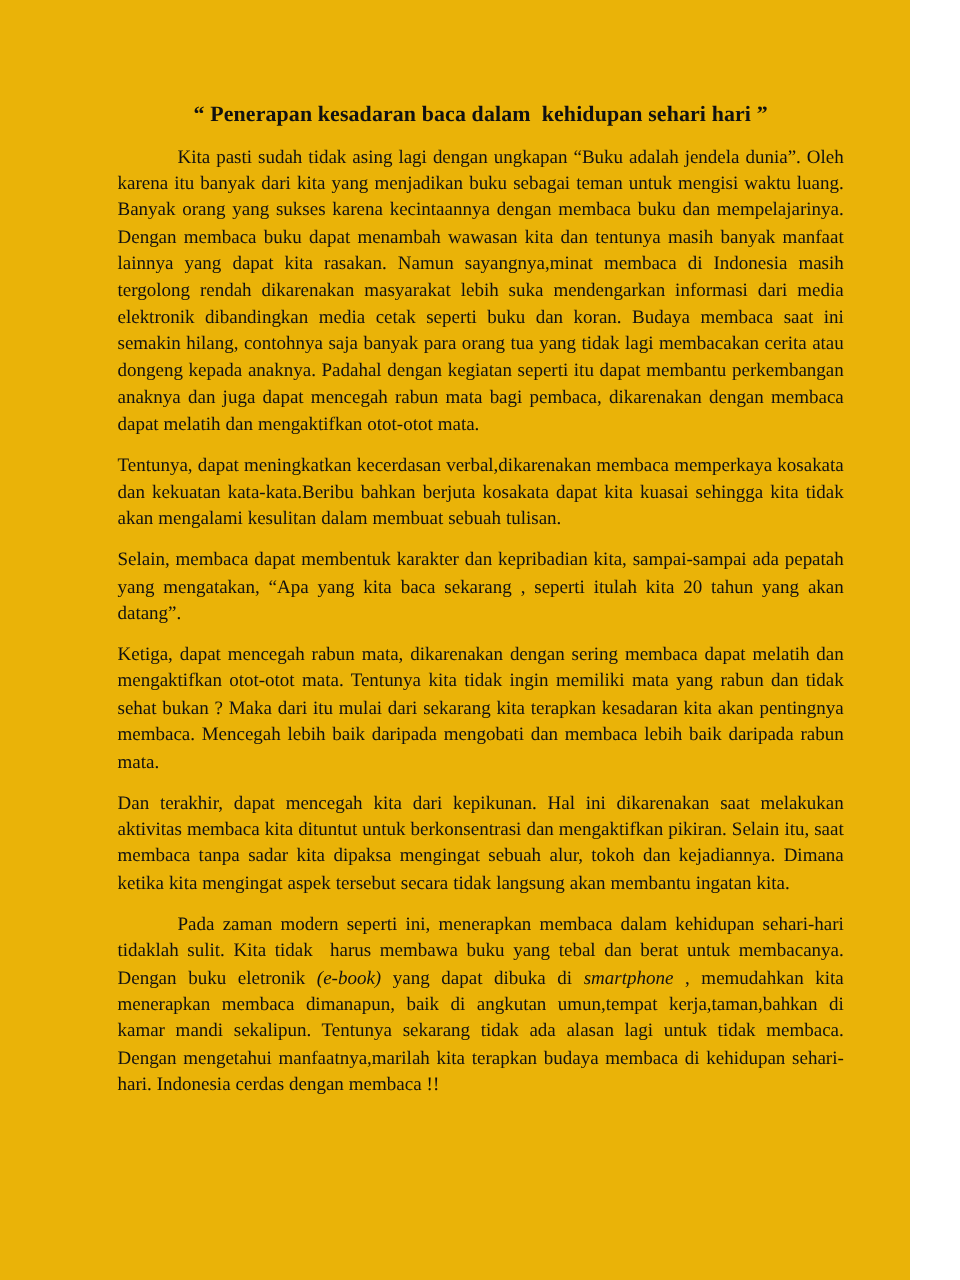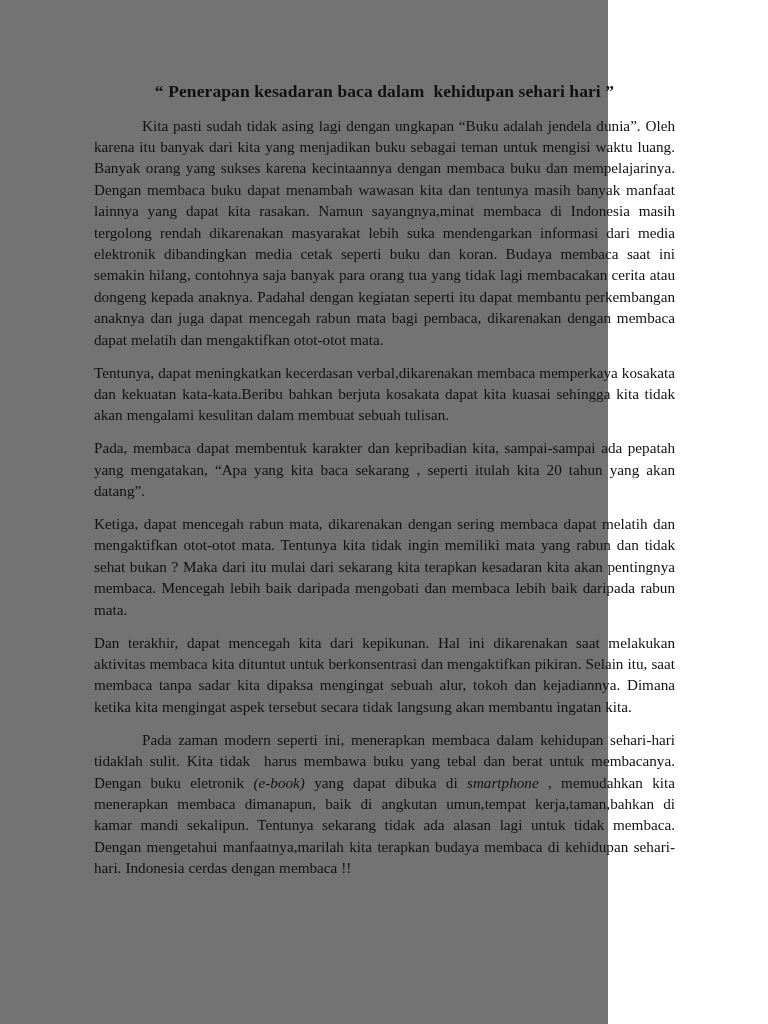--- a/index.html
+++ b/index.html
@@ -12,23 +12,23 @@
     width: 768px;
     height: 1024px;
     overflow: hidden;
     font-family: "Liberation Serif", "DejaVu Serif", serif;
     color: #111111;
     -webkit-font-smoothing: antialiased;
   }
 
   .page {
     position: relative;
-    width: 608px;
+    width: 728px;
     height: 1024px;
-    background: #737373;
+    background: #eab308;
     box-sizing: border-box;
   }
 
   .content {
     position: absolute;
     left: 94px;
     top: 80px;
     width: 581px;
   }
 
@@ -71,20 +71,20 @@
 <body>
 
 <div class="page">
   <div class="content">
 
     <h1 class="doc-title">“ Penerapan kesadaran baca dalam  kehidupan sehari hari ”</h1>
 
     <div id="paragraph-container">
         <p class="para indented"><span>Kita pasti sudah tidak asing lagi dengan ungkapan “</span><b>Buku adalah jendela dunia</b><span>”. Oleh karena itu banyak dari kita yang menjadikan buku sebagai teman untuk mengisi waktu luang. Banyak orang yang sukses karena kecintaannya dengan membaca buku dan mempelajarinya. Dengan membaca buku dapat menambah wawasan kita dan tentunya masih banyak manfaat lainnya yang dapat kita rasakan. Namun sayangnya,minat membaca di Indonesia masih tergolong rendah dikarenakan masyarakat lebih suka mendengarkan informasi dari media elektronik dibandingkan media cetak seperti buku dan koran. Budaya membaca saat ini semakin hilang, contohnya saja banyak para orang tua yang tidak lagi membacakan cerita atau dongeng kepada anaknya. Padahal dengan kegiatan seperti itu dapat membantu perkembangan anaknya dan juga dapat mencegah rabun mata bagi pembaca, dikarenakan dengan membaca dapat melatih dan mengaktifkan otot-otot mata.</span></p>
         <p class="para"><b>Tentunya</b><span>, dapat meningkatkan kecerdasan verbal,dikarenakan membaca memperkaya kosakata dan kekuatan kata-kata.Beribu bahkan berjuta kosakata dapat kita kuasai sehingga kita tidak akan mengalami kesulitan dalam membuat sebuah tulisan.</span></p>
-        <p class="para"><b>Pada,</b><span> membaca dapat membentuk karakter dan kepribadian kita, sampai-sampai ada pepatah yang mengatakan, “Apa yang kita baca sekarang , seperti itulah kita 20 tahun yang akan datang”.</span></p>
+        <p class="para"><b>Selain,</b><span> membaca dapat membentuk karakter dan kepribadian kita, sampai-sampai ada pepatah yang mengatakan, “Apa yang kita baca sekarang , seperti itulah kita 20 tahun yang akan datang”.</span></p>
         <p class="para"><b>Ketiga,</b><span> dapat mencegah rabun mata, dikarenakan dengan sering membaca dapat melatih dan mengaktifkan otot-otot mata. Tentunya kita tidak ingin memiliki mata yang rabun dan tidak sehat bukan ? Maka dari itu mulai dari sekarang kita terapkan kesadaran kita akan pentingnya membaca. Mencegah lebih baik daripada mengobati dan membaca lebih baik daripada rabun mata.</span></p>
         <p class="para"><b>Dan terakhir</b><span>, dapat mencegah kita dari kepikunan. Hal ini dikarenakan saat melakukan aktivitas membaca kita dituntut untuk berkonsentrasi dan mengaktifkan pikiran. Selain itu, saat membaca tanpa sadar kita dipaksa mengingat sebuah alur, tokoh dan kejadiannya. Dimana ketika kita mengingat aspek tersebut secara tidak langsung akan membantu ingatan kita.</span></p>
         <p class="para indented last"><span>Pada zaman modern seperti ini, menerapkan membaca dalam kehidupan sehari-hari tidaklah sulit. Kita tidak  harus membawa buku yang tebal dan berat untuk membacanya. Dengan buku eletronik </span><i>(e-book)</i><span> yang dapat dibuka di </span><i>smartphone</i><span> , memudahkan kita menerapkan membaca dimanapun, baik di angkutan umun,tempat kerja,taman,bahkan di kamar mandi sekalipun. Tentunya sekarang tidak ada alasan lagi untuk tidak membaca. Dengan mengetahui manfaatnya,marilah kita terapkan budaya membaca di kehidupan sehari-hari. Indonesia cerdas dengan membaca !!</span></p>
       </div>
 
   </div>
 </div>
 
 </body></html>

